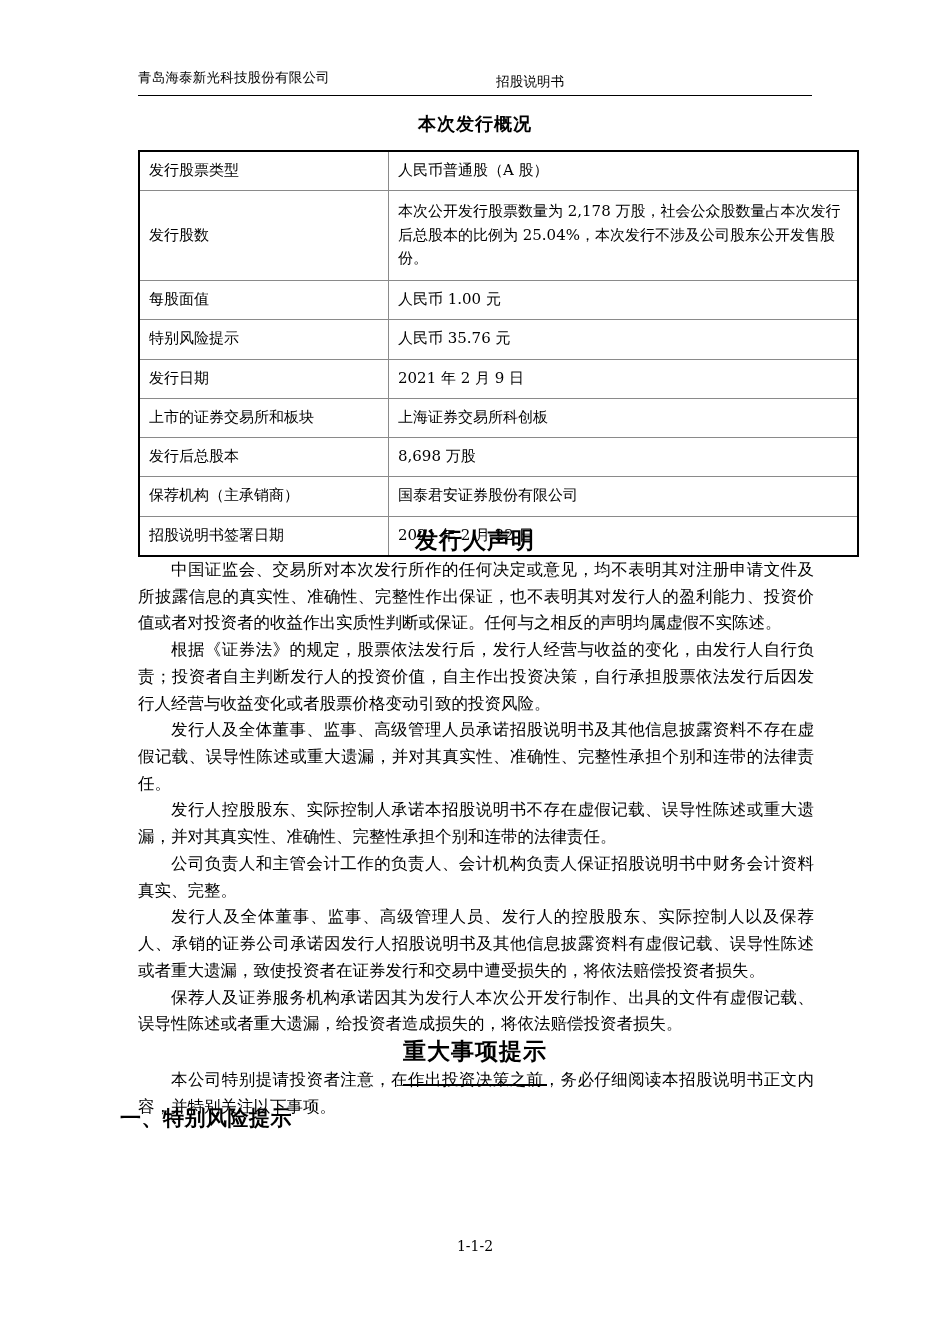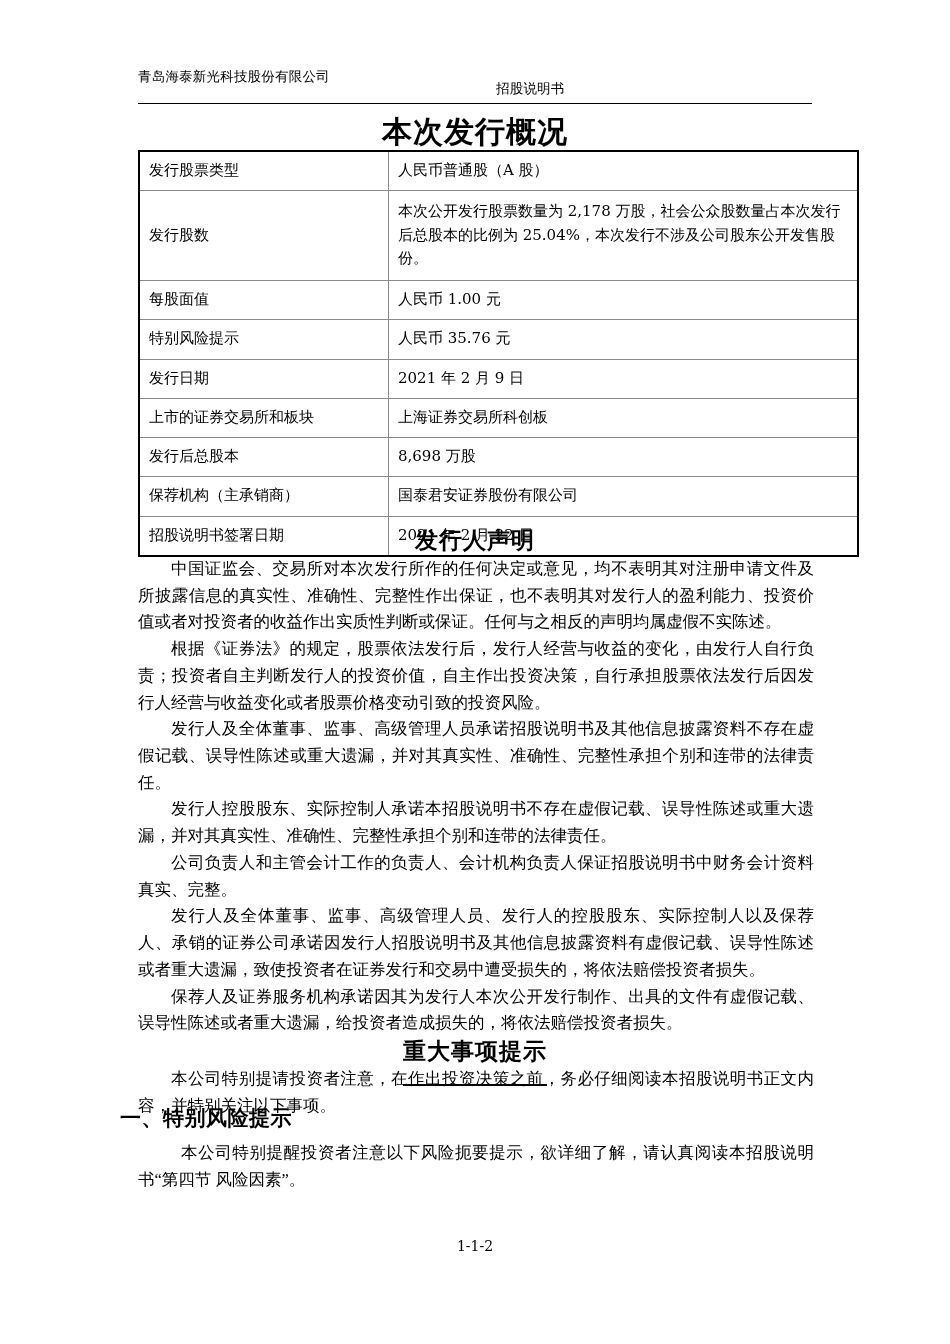--- a/index.html
+++ b/index.html
@@ -24,23 +24,23 @@
 
   
   .doc-header {
     position: absolute;
     left: 138px;
     top: 70px;
     width: 674px;
     display: flex;
     align-items: flex-end;
     border-bottom: 1.6px solid #000;
-    padding-bottom: 16px;
+    padding-bottom: 8px;
     font-size: 13.5px;
-    font-family: Liberation Mono, monospace;
+    font-family: Liberation Sans, sans-serif;
     line-height: 1.25;
   }
   .doc-header .hdr-left {
     flex: 0 0 auto;
     letter-spacing: 0.2px;
   }
   .doc-header .hdr-right {
     position: absolute;
     left: 358px;
     bottom: 4px;
@@ -52,21 +52,21 @@
     position: absolute;
     width: 674px;
     left: 138px;
     text-align: center;
     font-family: "DejaVu Sans", sans-serif;
     font-weight: bold;
     letter-spacing: 1px;
   }
   #title-issue-overview {
     top: 112px;
-    font-size: 30px;
+    font-size: 18px;
   }
   #title-issuer-statement {
     top: 525px;
     font-size: 23px;
   }
   #title-major-matters {
     top: 1036px;
     font-size: 23px;
   }
   #title-major-matters .underline-box {
@@ -119,21 +119,21 @@
   }
 
   
   .body-block {
     position: absolute;
     left: 138px;
     width: 676px;
     font-size: 16.5px;
     line-height: 1.62;
     text-align: justify;
-    font-family: Liberation Serif, serif;
+    font-family: Liberation Sans, sans-serif;
   }
   #statement-body { top: 556px; }
   #major-matters-body { top: 1066px; }
   #special-risk-body { top: 1140px; }
 
   .body-block p {
     margin: 0;
     text-indent: 2em;
   }
   #special-risk-body p {
@@ -217,21 +217,18 @@
   </div>
 
   <div class="h-center" id="title-major-matters"><span class="underline-box">重大事项提示</span></div>
 
   <div class="body-block" id="major-matters-body">
     <p>本公司特别提请投资者注意，在作出投资决策之前，务必仔细阅读本招股说明书正文内容，并特别关注以下事项。</p>
   </div>
 
   <div class="h-left" id="heading-special-risk">一、特别风险提示</div>
 
-  <div class="body-block" id="special-risk-body">
-    <p>本公司特别提醒投资者注意以下风险扼要提示，欲详细了解，请认真阅读本招股说明书“第四节 风险因素”。</p>
-  </div>
 
   <div class="page-footer">
     <span>1-1-2</span>
   </div>
 
 </div>
 
 </body></html>

